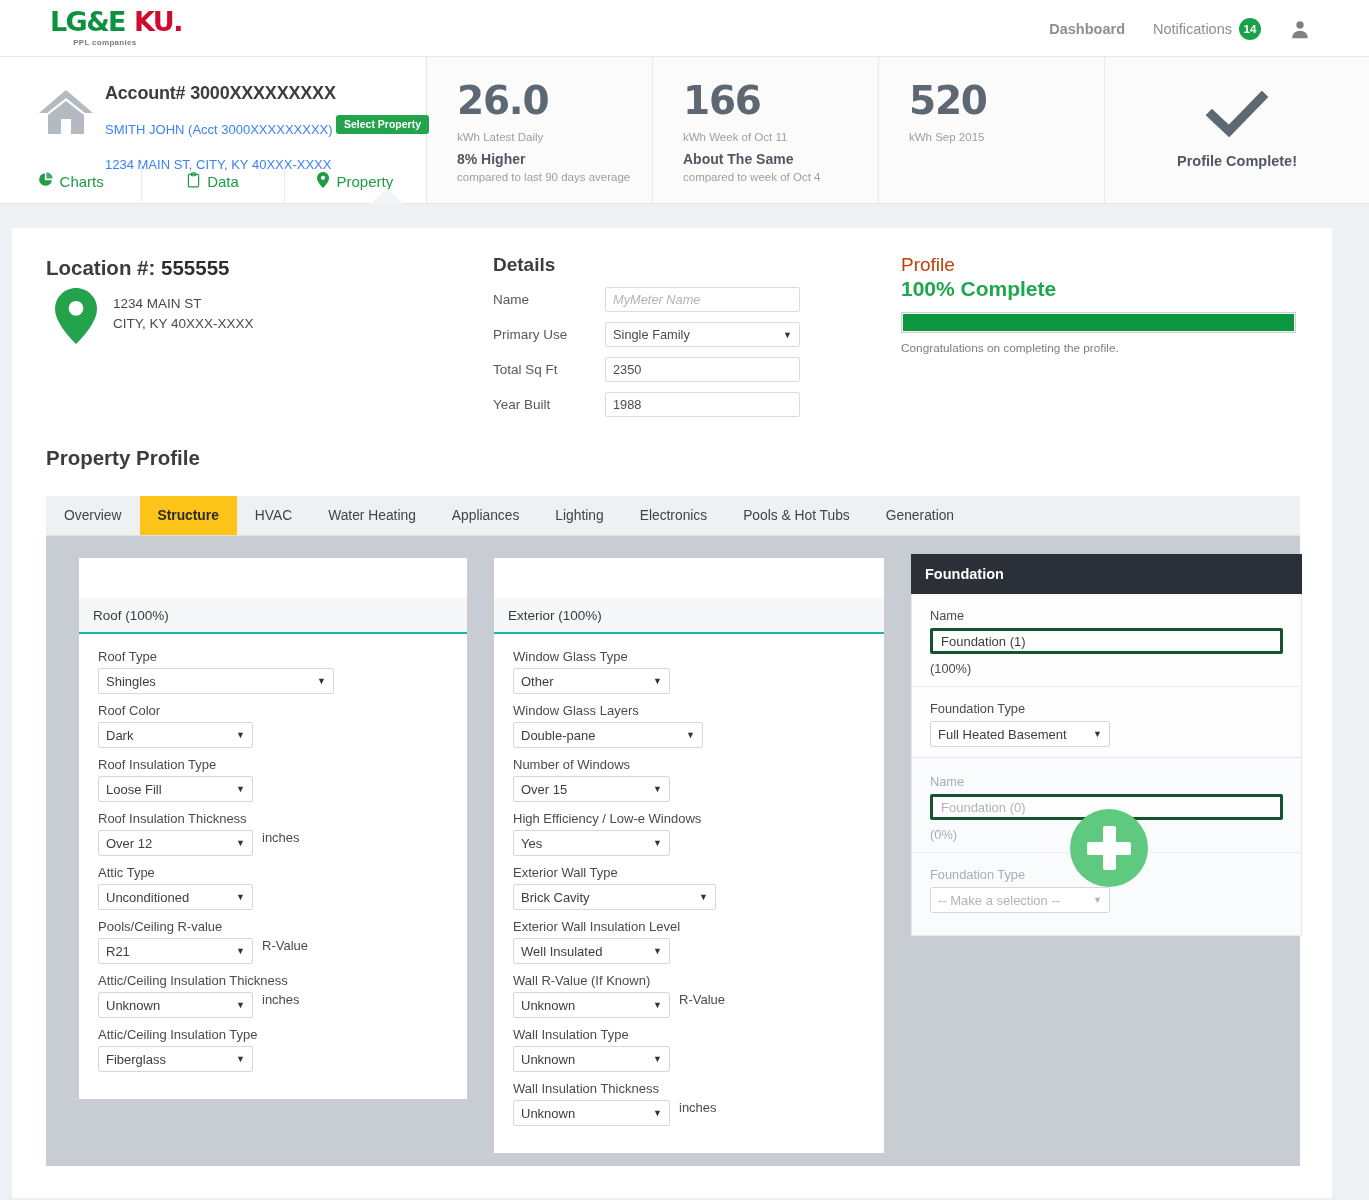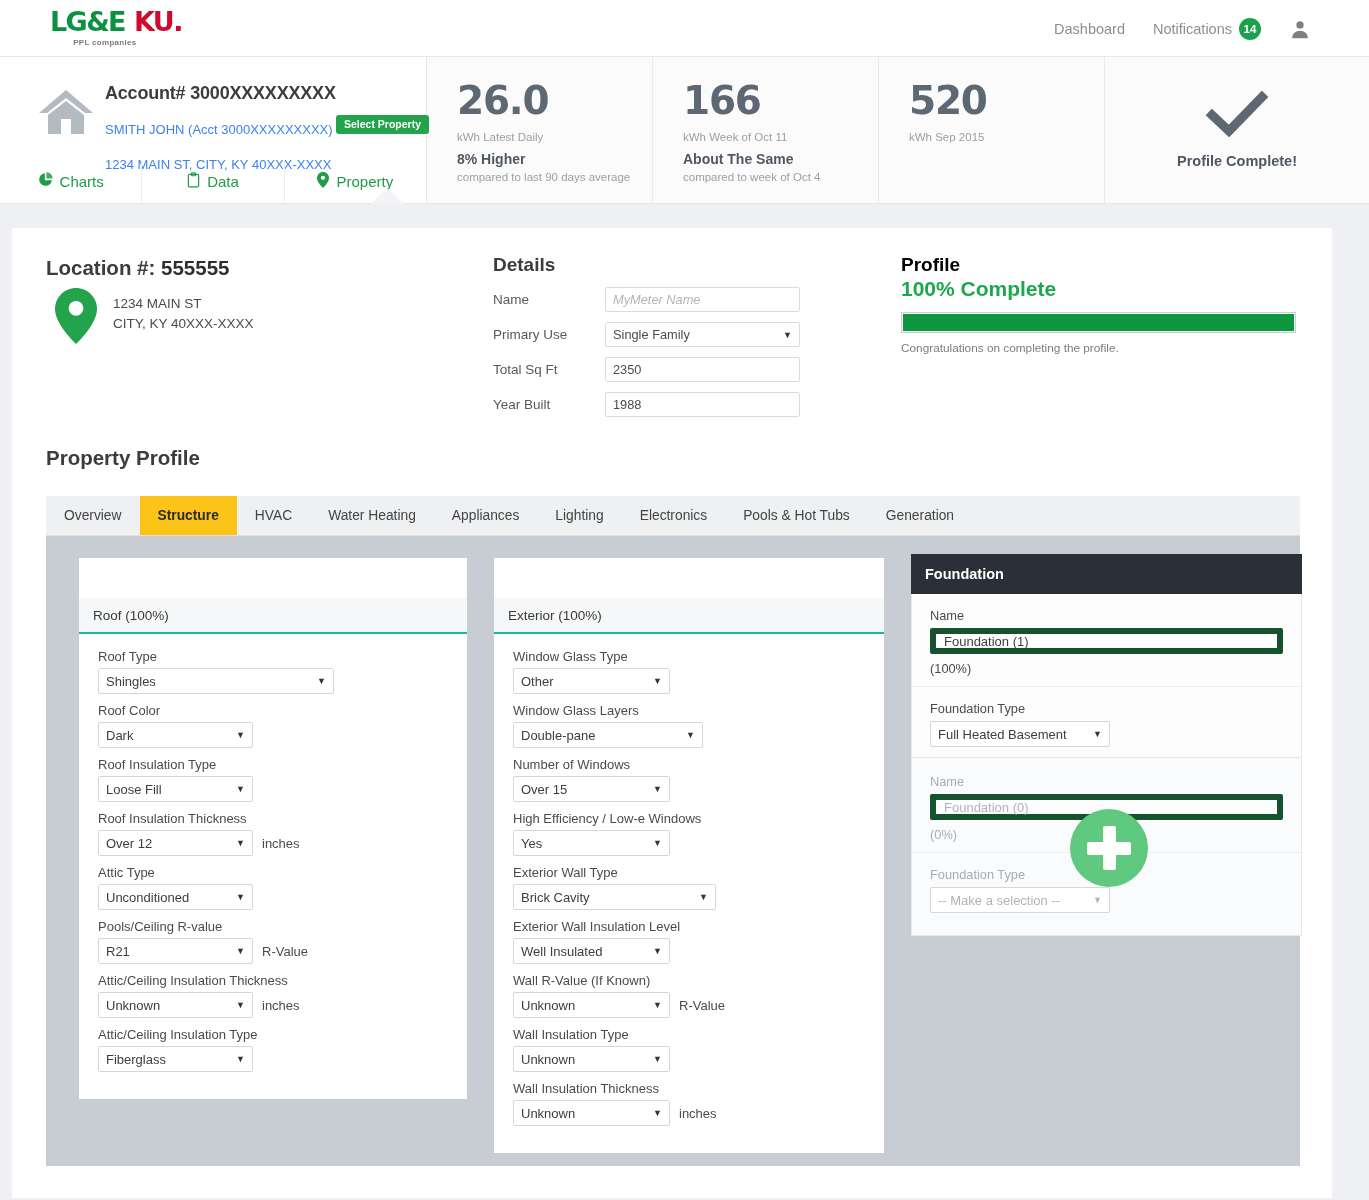--- a/index.html
+++ b/index.html
@@ -36,21 +36,21 @@
     line-height: 1;
   }
   .logo-tag {
     font-size: 8px; font-weight: bold; color: #7b7b7b;
     letter-spacing: .3px; margin-top: 3px; margin-right: 22px;
   }
   .topnav {
     position: absolute; right: 58px; top: 0; height: 57px;
     display: flex; align-items: center; gap: 28px;
   }
-  .topnav a { color: #8b8f94; font-size: 14.5px; text-decoration: none; }
+  .topnav a { color: #8b8f94; font-size: 14.5px; text-decoration: none; font-weight: bold; }
   .notif { display: flex; align-items: center; gap: 7px; }
   .badge-count {
     display: inline-flex; align-items: center; justify-content: center;
     width: 22px; height: 22px; border-radius: 50%;
     background: #19a24a; color: #fff; font-size: 11.5px; font-weight: bold;
   }
   .avatar-icon { width: 22px; height: 22px; color: #7d8186; }
 
   
   .strip {
@@ -139,21 +139,21 @@
   .det-field {
     width: 195px; height: 25px; border: 1px solid #dcdcdc; background: #fff;
     font-size: 12.8px; color: #4c4c4c; padding: 0 7px;
     display: flex; align-items: center; border-radius: 2px;
   }
   .det-field.placeholder { color: #b3b3b3; font-style: italic; }
   .det-field.select { justify-content: space-between; }
   .caret { color: #333; font-size: 9px; }
 
   .profile-block { position: absolute; left: 889px; top: 26px; width: 395px; }
-  .pf-h { font-size: 19px; font-weight: bold; color: #000000; }
+  .pf-h { font-size: 19px; font-weight: normal; color: #c2410c; }
   .pf-pct { font-size: 21px; font-weight: bold; color: #1ea84e; margin-top: 1px; }
   .pf-bar {
     margin-top: 11px; height: 21px; border: 1px solid #cfcfcf; background: #f3f3f3;
     padding: 1px;
   }
   .pf-bar-fill { height: 100%; background: #0c9640; }
   .pf-note { font-size: 11.8px; color: #7d7d7d; margin-top: 8px; }
 
   
   .pp-title {
@@ -179,21 +179,21 @@
   .panel { position: absolute; background: #fff; }
   .panel-head {
     height: 36px; display: flex; align-items: center; padding: 0 14px;
     font-size: 13.5px; color: #3a3a3a;
     background: #f6f7f8; border-bottom: 2px solid #14b8a6; margin-top: 40px;
   }
   .panel-body { padding: 15px 19px 18px 19px; }
 
   .fg { margin-bottom: 9px; }
   .fg-label { font-size: 13px; color: #4b4b4b; margin-bottom: 4px; }
-  .fg-ctrl { display: flex; align-items: center; gap: 9px; }
+  .fg-ctrl { display: flex; align-items: flex-start; gap: 9px; }
   .sel {
     height: 26px; border: 1px solid #d7d7d7; background: #fff;
     border-radius: 2px; display: flex; align-items: center;
     justify-content: space-between; padding: 0 7px;
     font-size: 13px; color: #3d3d3d; white-space: nowrap;
   }
   .sel .caret { margin-left: 14px; }
   .unit { font-size: 13px; color: #4b4b4b; }
 
   
@@ -213,21 +213,21 @@
     height: 40px; background: #2b2f38; color: #fff;
     display: flex; align-items: center; padding: 0 14px;
     font-size: 14.5px; font-weight: bold;
   }
   .fd-card { background: #fdfdfd; border: 1px solid #e6e8ea; border-top: none; }
   .fd-sec { padding: 14px 18px 10px; }
   .fd-sec.divided { border-top: 1px solid #eceef0; padding-top: 14px; }
   .fd-label { font-size: 12.8px; color: #4b4b4b; margin-bottom: 5px; }
   .fd-label.muted { color: #a9adb2; }
   .fd-input {
-    height: 26px; border: 6px solid #14532d; background: #fff;
+    height: 26px; border: 3px solid #14532d; background: #fff;
     font-size: 13px; color: #3d3d3d; padding: 0 8px;
     display: flex; align-items: center; border-radius: 2px;
   }
   .fd-input.muted { color: #b0b4b9; background: #fdfdfd; }
   .fd-pct { font-size: 12.8px; color: #4b4b4b; margin-top: 7px; }
   .fd-pct.muted { color: #a9adb2; }
   .fd-sel {
     margin-top: 5px; height: 26px; width: 180px;
     border: 1px solid #d7d7d7; background: #fff;
     display: flex; align-items: center; justify-content: space-between;

